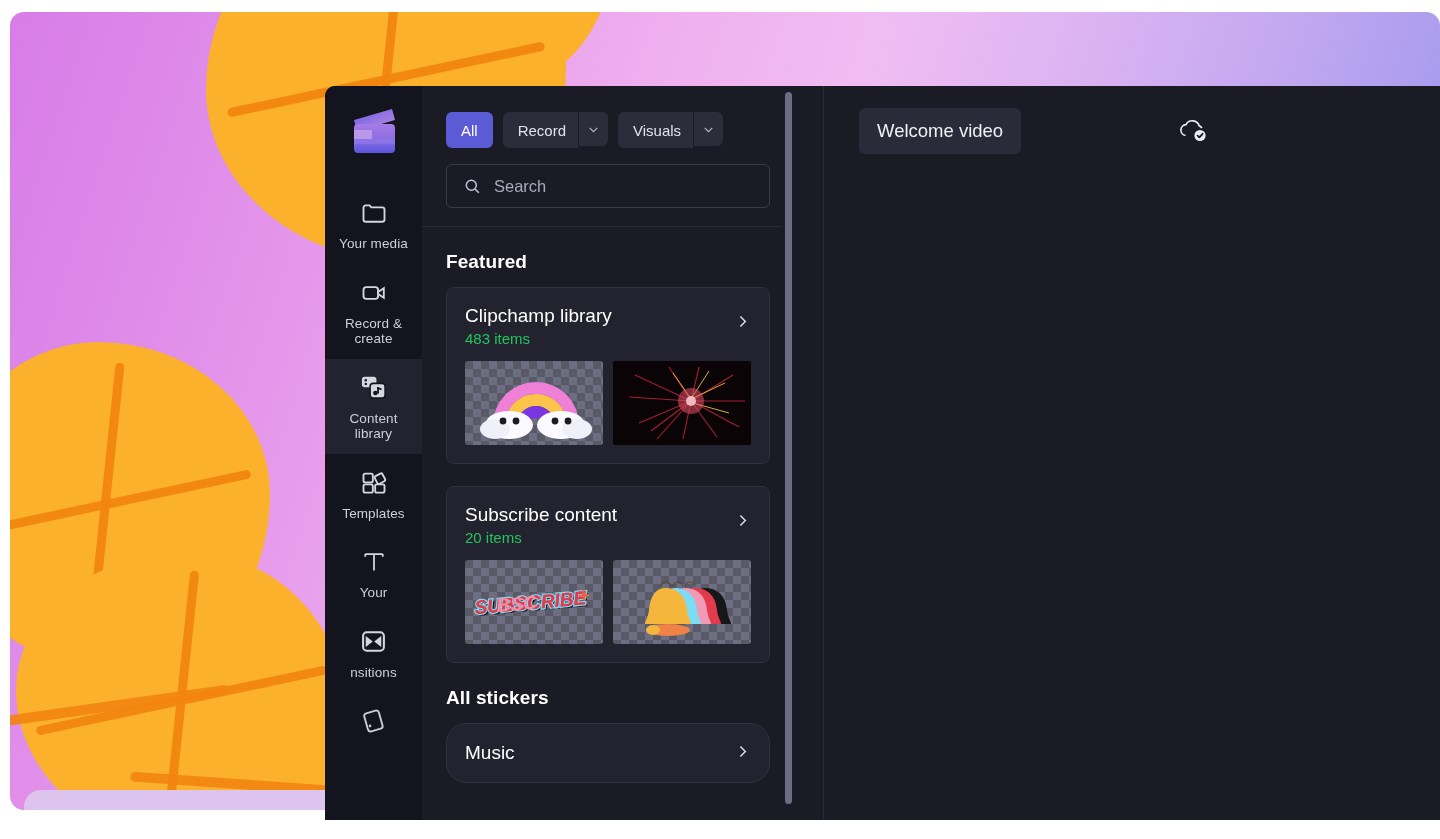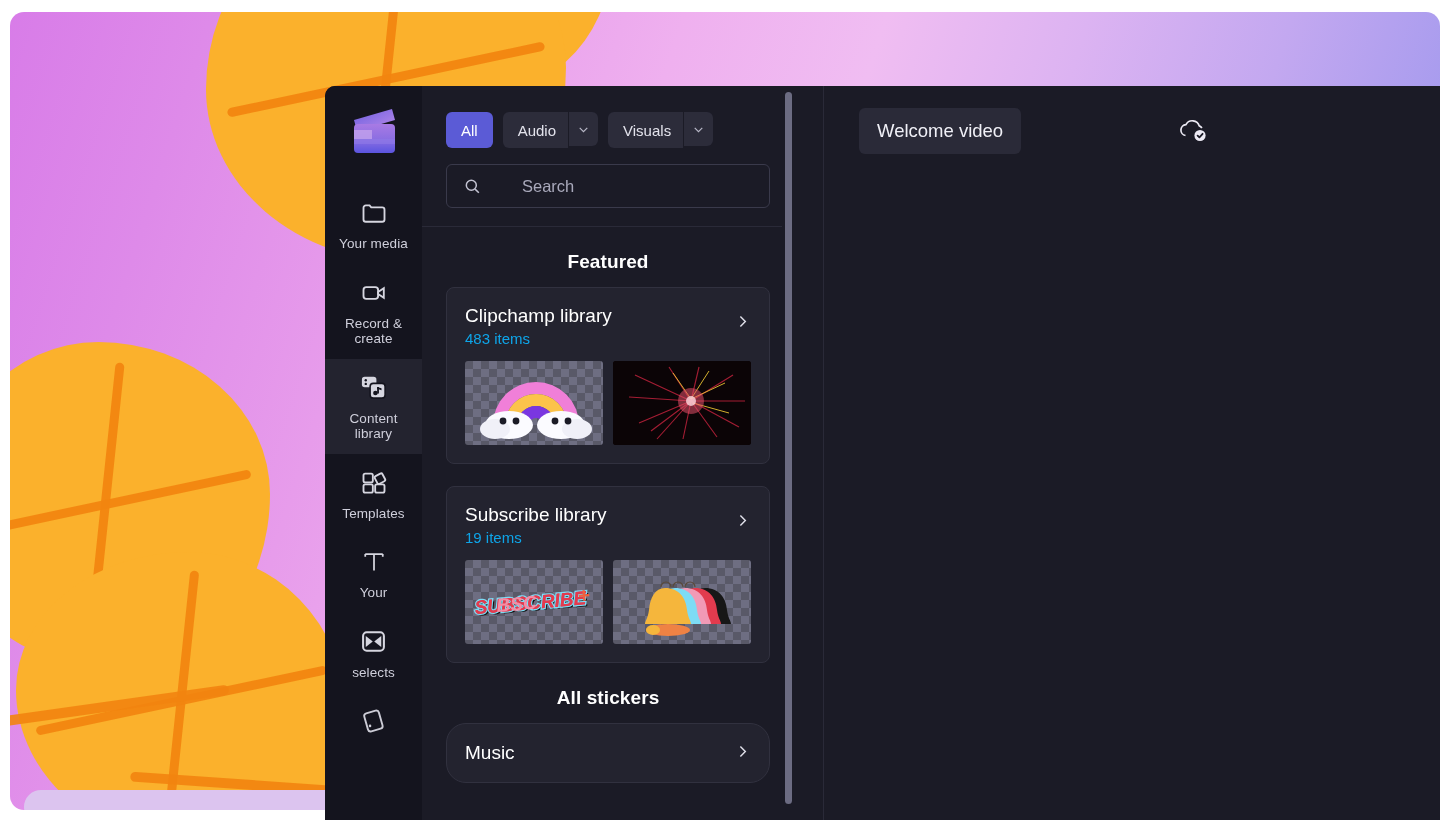--- a/index.html
+++ b/index.html
@@ -165,51 +165,49 @@
     background: transparent;
   }
   #search input {
     flex: 1;
     background: transparent;
     border: none;
     outline: none;
     color: #e6e6ef;
     font-size: 16.5px;
     font-family: inherit;
-    margin-left: 28px;
   }
   #search input::placeholder { color: #a9a9bb; }
 
   #lib-scroll {
     flex: 1;
     overflow: hidden;
     border-top: 1px solid #2a2a38;
     padding: 0 24px;
     position: relative;
   }
   .section-title {
     font-size: 19px;
     font-weight: bold;
     color: #ffffff;
     margin: 24px 0 14px;
     letter-spacing: .1px;
-    text-align: center;
   }
   .collection {
     background: #23232f;
     border: 1px solid #31313f;
     border-radius: 8px;
     padding: 16px 18px 18px;
     margin-bottom: 22px;
     cursor: pointer;
   }
   .coll-head { display: flex; align-items: flex-start; }
   .coll-text { flex: 1; }
   .coll-title { font-size: 19px; color: #ffffff; line-height: 24px; }
-  .coll-count { font-size: 15px; color: #0ea5e9; margin-top: 2px; }
+  .coll-count { font-size: 15px; color: #22c55e; margin-top: 2px; }
   .coll-chev { color: #e2e2ec; font-size: 20px; padding-top: 8px; }
   .thumbs { display: flex; gap: 10px; margin-top: 14px; }
   .thumb {
     width: 142px; height: 84px;
     border-radius: 3px;
     overflow: hidden;
     position: relative;
     background: #5a5a6e;
   }
   .checker {
@@ -369,41 +367,41 @@
     </div>
 
     <div class="rail-item">
       <span class="rail-icon">
         <svg width="29" height="29" viewBox="0 0 24 24">
           <rect x="3.4" y="4.4" width="17.2" height="15.2" rx="3" fill="none" stroke="currentColor" stroke-width="1.7"></rect>
           <path d="M11.4 12 5.6 7.4v9.2Z" fill="currentColor"></path>
           <path d="M12.6 12 18.4 7.4v9.2Z" fill="currentColor"></path>
         </svg>
       </span>
-      <span class="rail-label">selects</span>
+      <span class="rail-label">nsitions</span>
     </div>
 
     <div class="rail-item" style="opacity:.95">
       <span class="rail-icon">
         <svg width="28" height="28" viewBox="0 0 24 24" fill="none" stroke="currentColor" stroke-width="1.6">
           <rect x="5" y="4" width="13" height="16" rx="2.4" transform="rotate(-16 11.5 12)"></rect>
           <circle cx="8.6" cy="16.2" r="1.1" fill="currentColor" stroke="none"></circle>
         </svg>
       </span>
     </div>
   </nav>
 
   <section id="library">
 
     <div id="lib-top">
       <div id="filters">
         <button class="pill accent">All</button>
 
         <div class="pill-group">
-          <button class="pill">Audio</button>
+          <button class="pill">Record</button>
           <div class="pill-caret">
             <svg width="13" height="13" viewBox="0 0 24 24" fill="none" stroke="currentColor" stroke-width="2.2">
                 <path d="M5 9l7 7 7-7"></path>
               </svg>
           </div>
         </div>
 
         <div class="pill-group">
           <button class="pill">Visuals</button>
           <div class="pill-caret">
@@ -483,22 +481,22 @@
               <circle cx="78" cy="40" r="13" fill="#e4516a" opacity=".55"></circle>
               <circle cx="78" cy="40" r="5" fill="#ffd9df" opacity=".8"></circle>
             </svg>
           </div>
         </div>
       </div>
 
       <div class="collection">
         <div class="coll-head">
           <div class="coll-text">
-            <div class="coll-title">Subscribe library</div>
-            <div class="coll-count">19 items</div>
+            <div class="coll-title">Subscribe content</div>
+            <div class="coll-count">20 items</div>
           </div>
           <div class="coll-chev">
             <svg width="17" height="17" viewBox="0 0 24 24" fill="none" stroke="currentColor" stroke-width="2">
                 <path d="M9 5l7 7-7 7"></path>
               </svg>
           </div>
         </div>
         <div class="thumbs">
           <div class="thumb checker">
             <svg width="142" height="84" viewBox="0 0 142 84">

